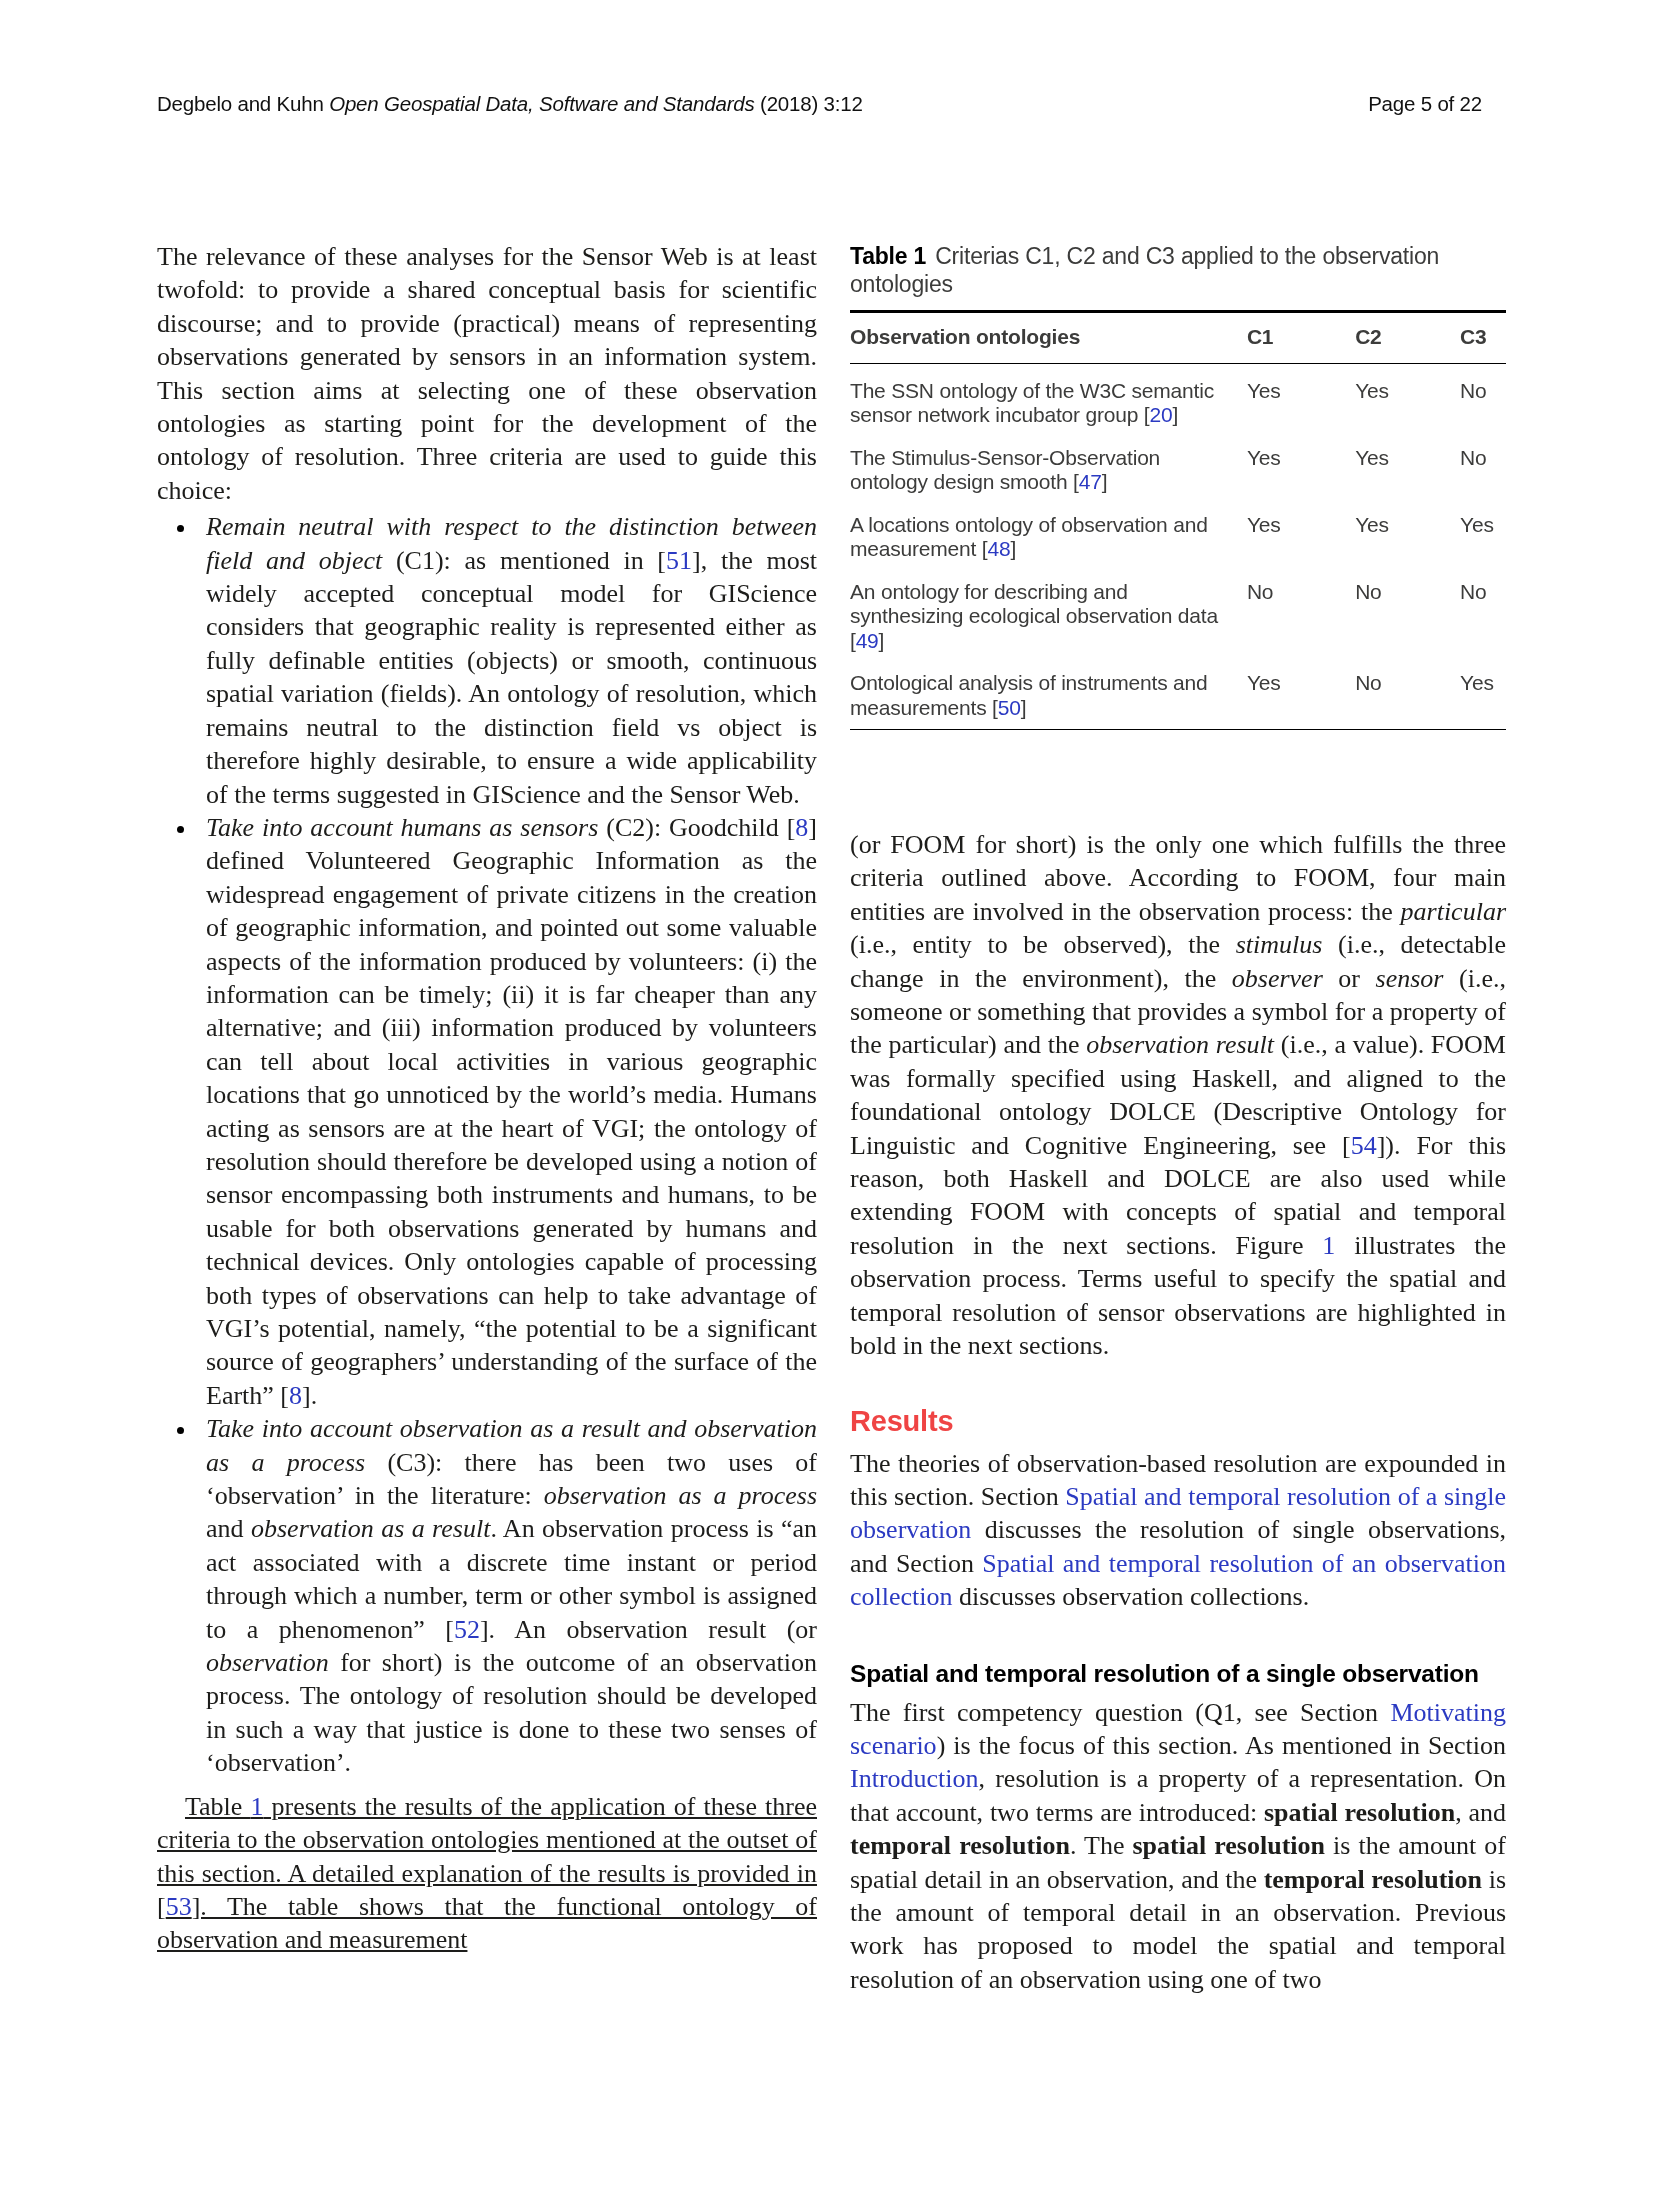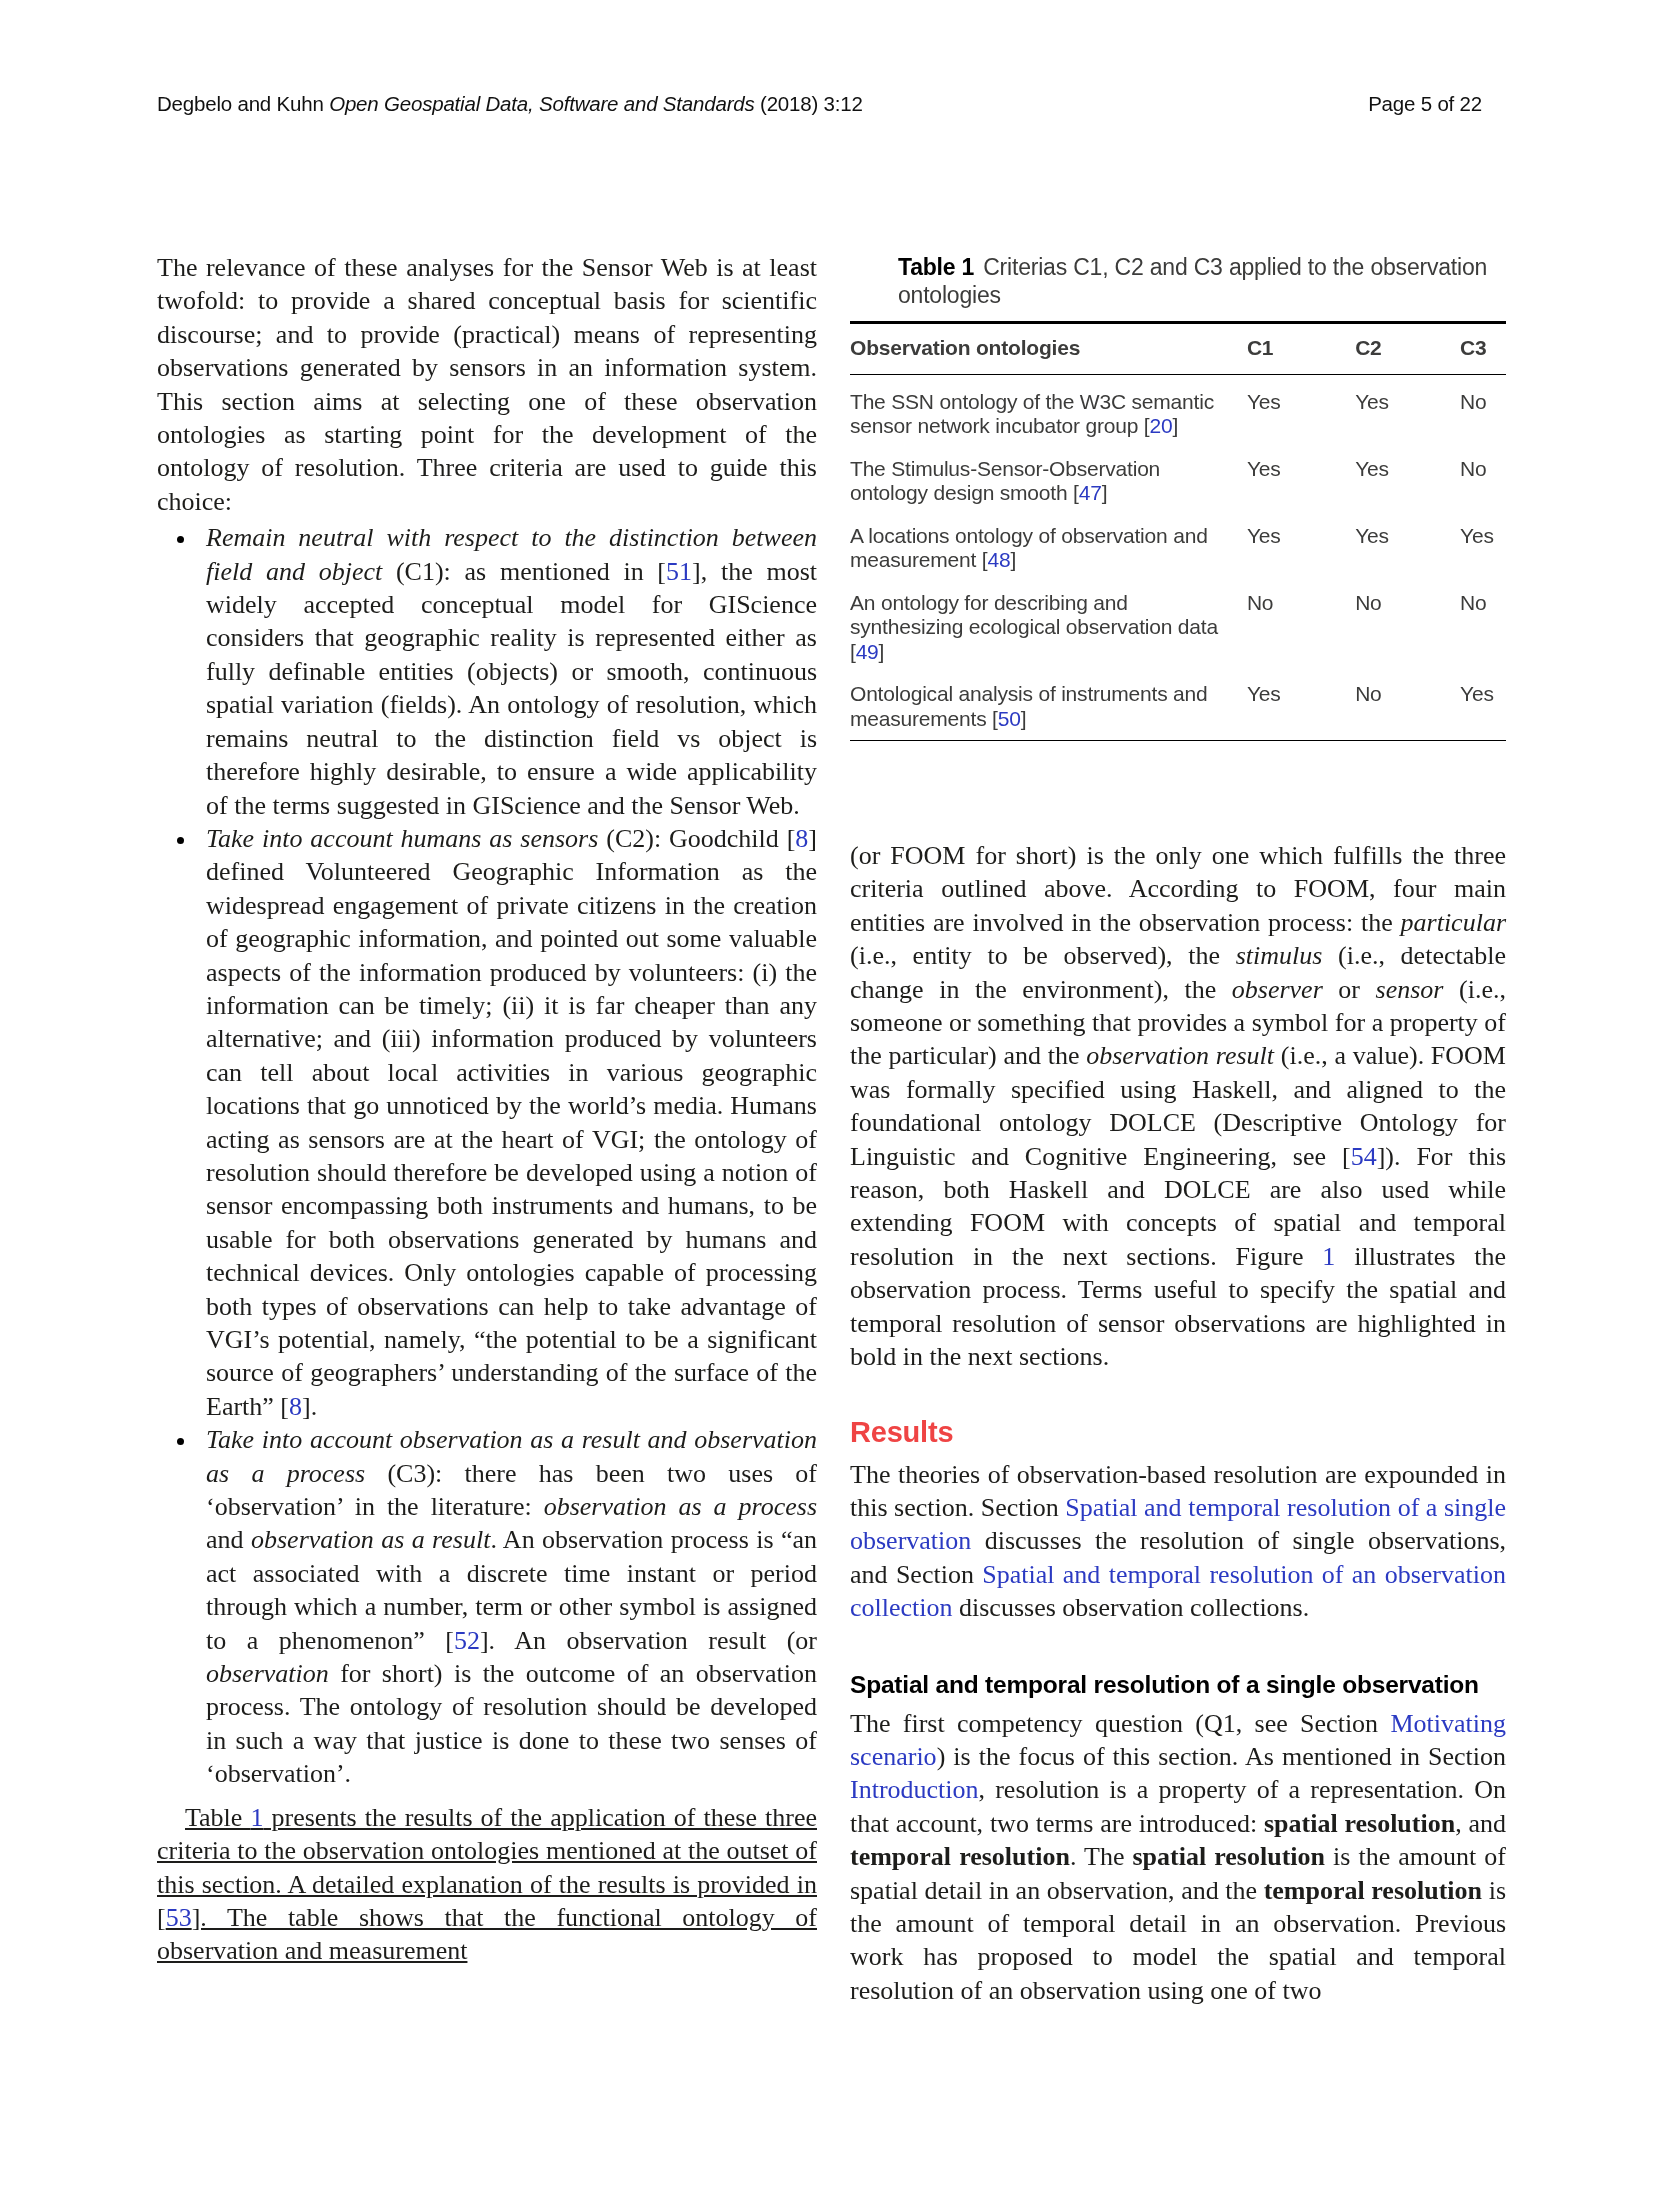--- a/index.html
+++ b/index.html
@@ -16,21 +16,21 @@
     font-family:"Liberation Serif",serif;color:var(--text);overflow:hidden;
   }
   .running-head{
     position:absolute;top:92px;left:157px;right:141px;
     display:flex;justify-content:space-between;align-items:baseline;
     font-family:"Liberation Sans",sans-serif;font-size:20.5px;color:#111;
     letter-spacing:-0.2px;
   }
   .running-head .journal{font-style:italic;}
   .columns{
-    position:absolute;top:251px;left:157px;right:141px;
+    position:absolute;top:240px;left:157px;right:141px;
     display:flex;gap:33px;
   }
   .col-left{width:660px;flex:0 0 660px;}
   .col-right{width:656px;flex:0 0 656px;}
   .body-text{
     font-size:26px;line-height:33.4px;text-align:justify;margin:0;
   }
   .criteria-list{
     margin:3px 0 0 0;padding:0 0 0 40px;list-style:disc outside;
   }
@@ -43,21 +43,20 @@
   .run-b{font-weight:bold;}
   .run-l{color:var(--link);}
   
   .table-block{
     margin:0;width:100%;
     font-family:"Liberation Sans",sans-serif;color:var(--table-text);
   }
   .table-block figcaption{
     font-size:23px;line-height:28px;color:#3c3c3b;padding:2px 0 12px 0;
     letter-spacing:-0.2px;
-    margin-left:48px;
   }
   .tbl-label{font-weight:bold;color:#000;}
   .tbl-caption{margin-left:9px;}
   .obs-table{
     width:100%;border-collapse:collapse;table-layout:fixed;
     border-top:3px solid var(--rule);border-bottom:1.5px solid var(--rule);
     font-size:21px;line-height:24.5px;letter-spacing:-0.2px;
   }
   .obs-table col.c-label{width:60.5%;}
   .obs-table col.c1{width:16.5%;}

